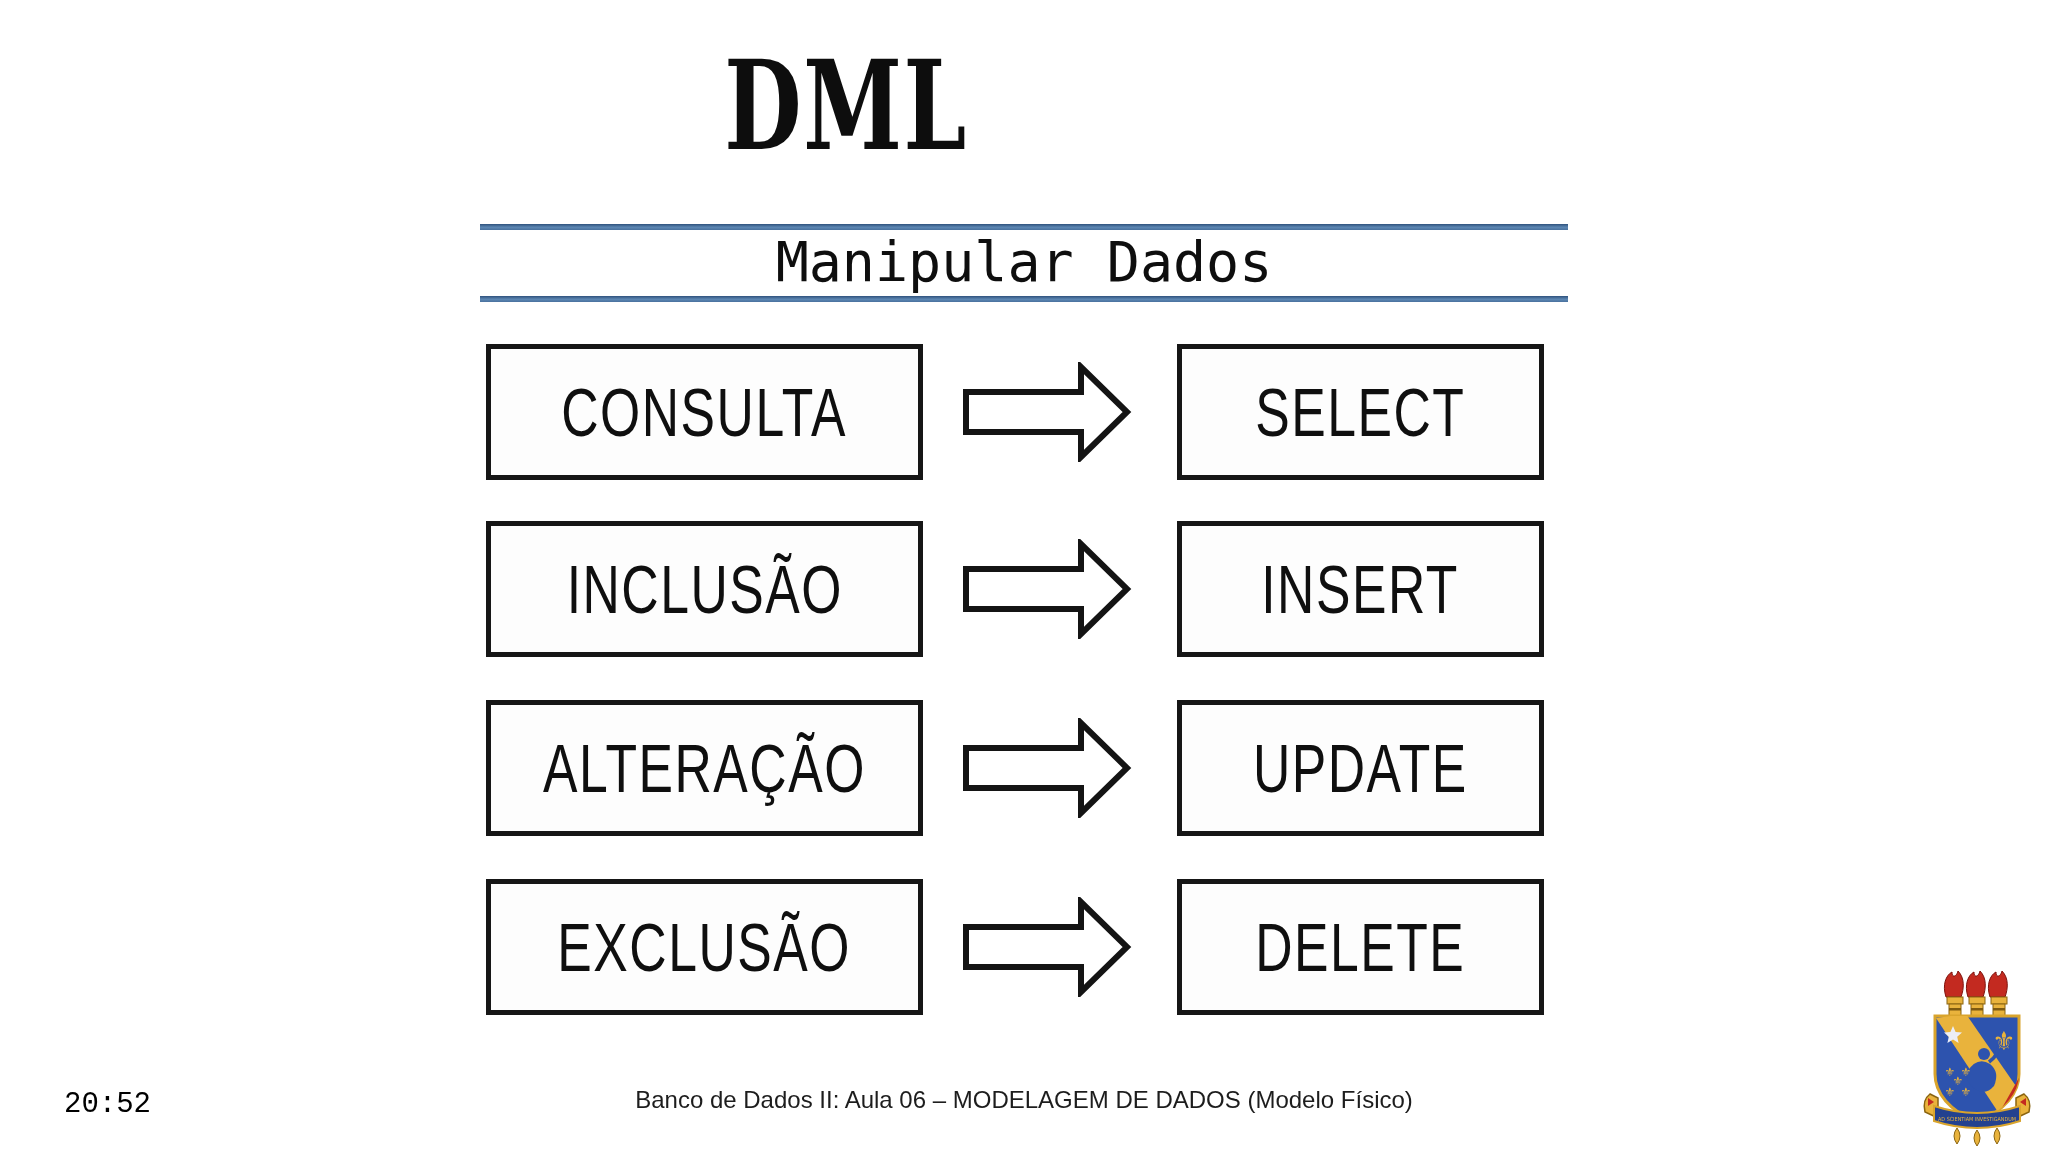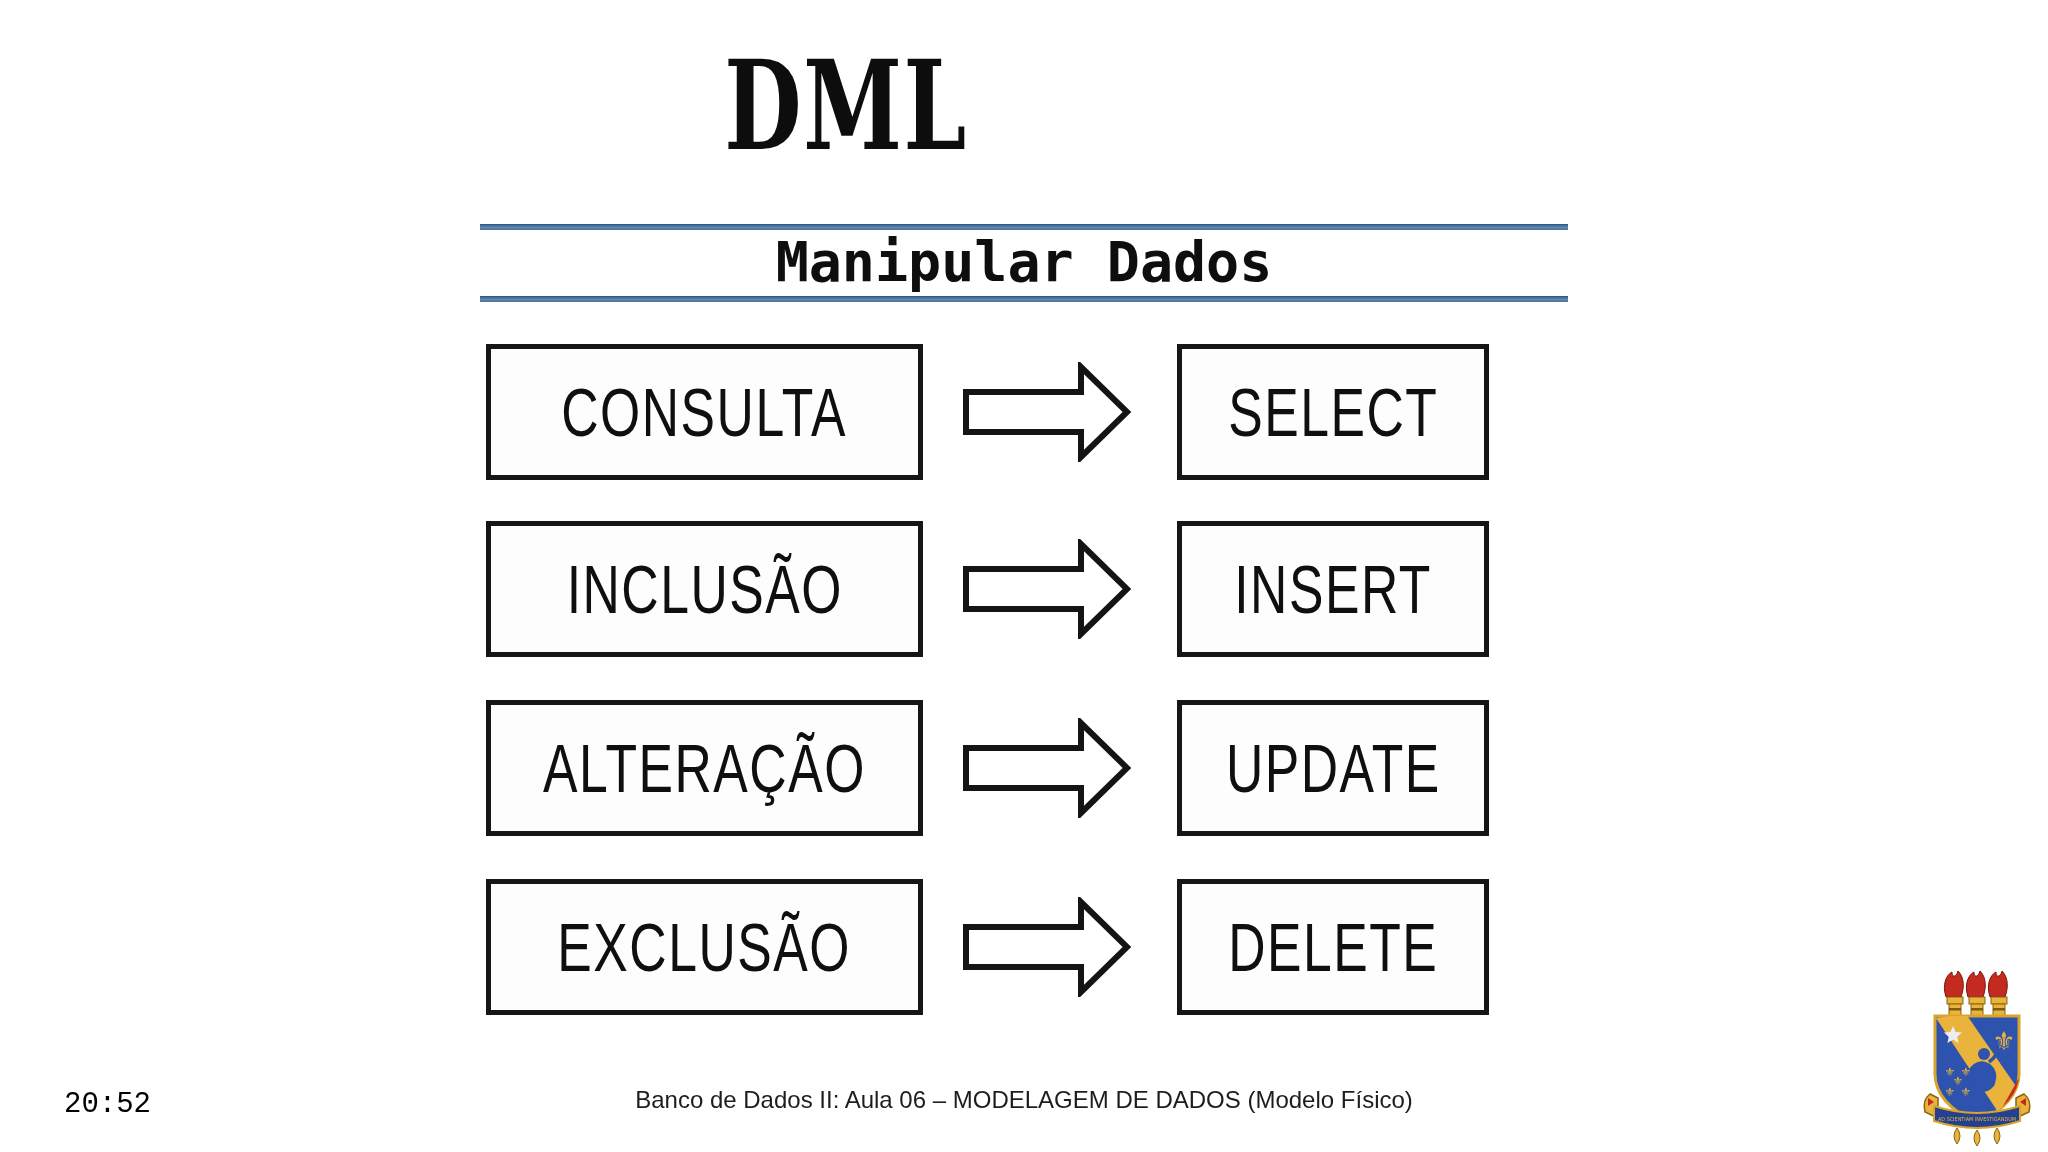--- a/index.html
+++ b/index.html
@@ -13,29 +13,29 @@
            color:#0d0d0d; line-height:1.0; }
   .title .squeeze { display:inline-block; transform:scaleX(0.72); transform-origin:center; letter-spacing:2px; }
 
   
   .rule { position:absolute; left:480px; width:1088px; height:6px;
           background:linear-gradient(to bottom,#2f527d 0%, #5d87b3 55%, #49719e 100%); }
   .rule.top { top:224px; }
   .rule.bottom { top:296px; }
   .section-header { position:absolute; top:229px; left:480px; width:1088px; height:68px;
                     line-height:66px; text-align:center; color:#0e0e0e;
-                    font-family:"DejaVu Sans Mono", monospace; font-size:55px;font-weight:bold; }
+                    font-family:"DejaVu Sans Mono", monospace; font-size:55px; }
 
   
   .row { position:absolute; left:0; width:2048px; height:136px; }
   .row.r0 { top:344px; } .row.r1 { top:521px; } .row.r2 { top:700px; } .row.r3 { top:879px; }
   .box { position:absolute; top:0; height:136px; border:5px solid #161616; background:#fdfdfd;
          display:flex; align-items:center; justify-content:center; }
   .box.op  { left:486px;  width:437px; }
-  .box.cmd { left:1177px; width:312px; }
+  .box.cmd { left:1177px; width:367px; }
   .box .label { font-size:68px; color:#0f0f0f; white-space:nowrap;
                 display:inline-block; transform:scaleX(0.76); transform-origin:center;
                 letter-spacing:2px; font-weight:500; }
   .arrow-wrap { position:absolute; left:962px; top:18px; width:170px; height:100px; }
 
   
   .clock { position:absolute; left:64px; top:1088px; font-family:"Liberation Mono", monospace;
            font-size:29px; color:#000000; }
   .caption { position:absolute; left:0; top:1086px; width:2048px; text-align:center;
              font-family:Liberation Sans, sans-serif; font-size:24px; color:#1d1d1d; }

